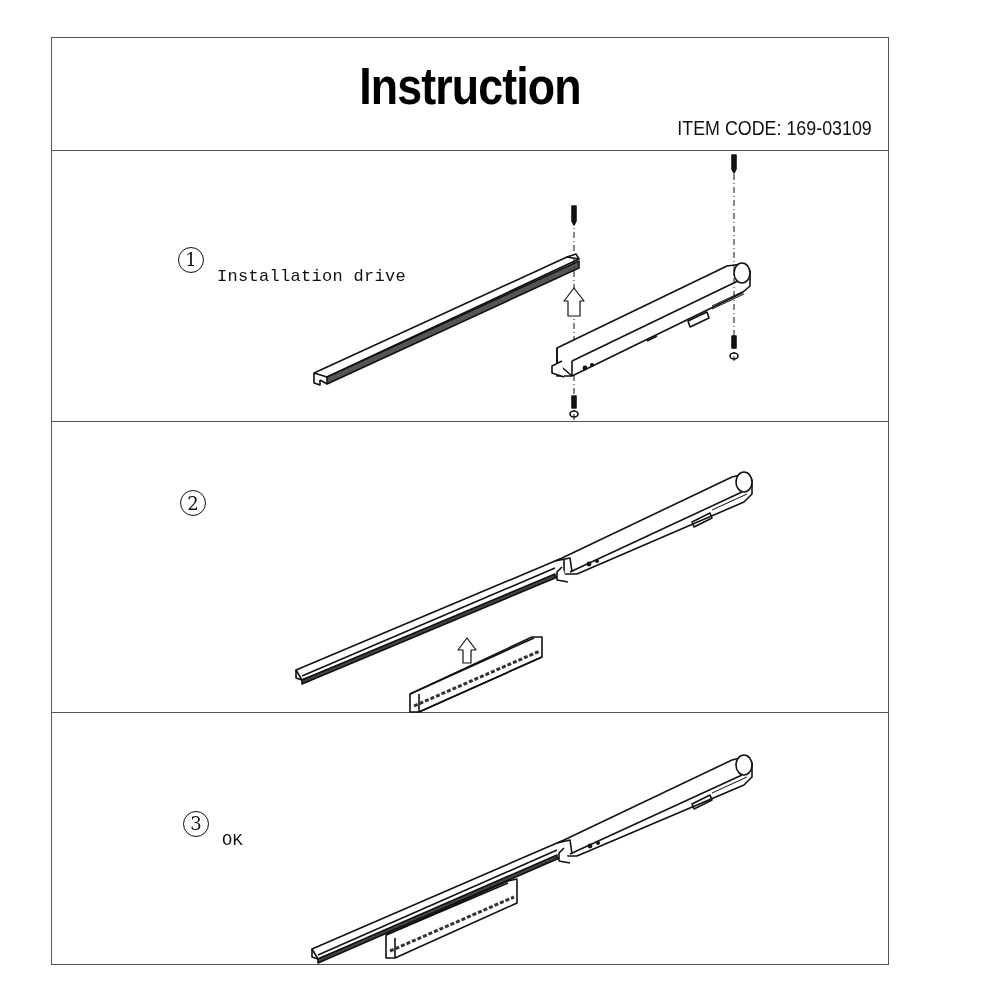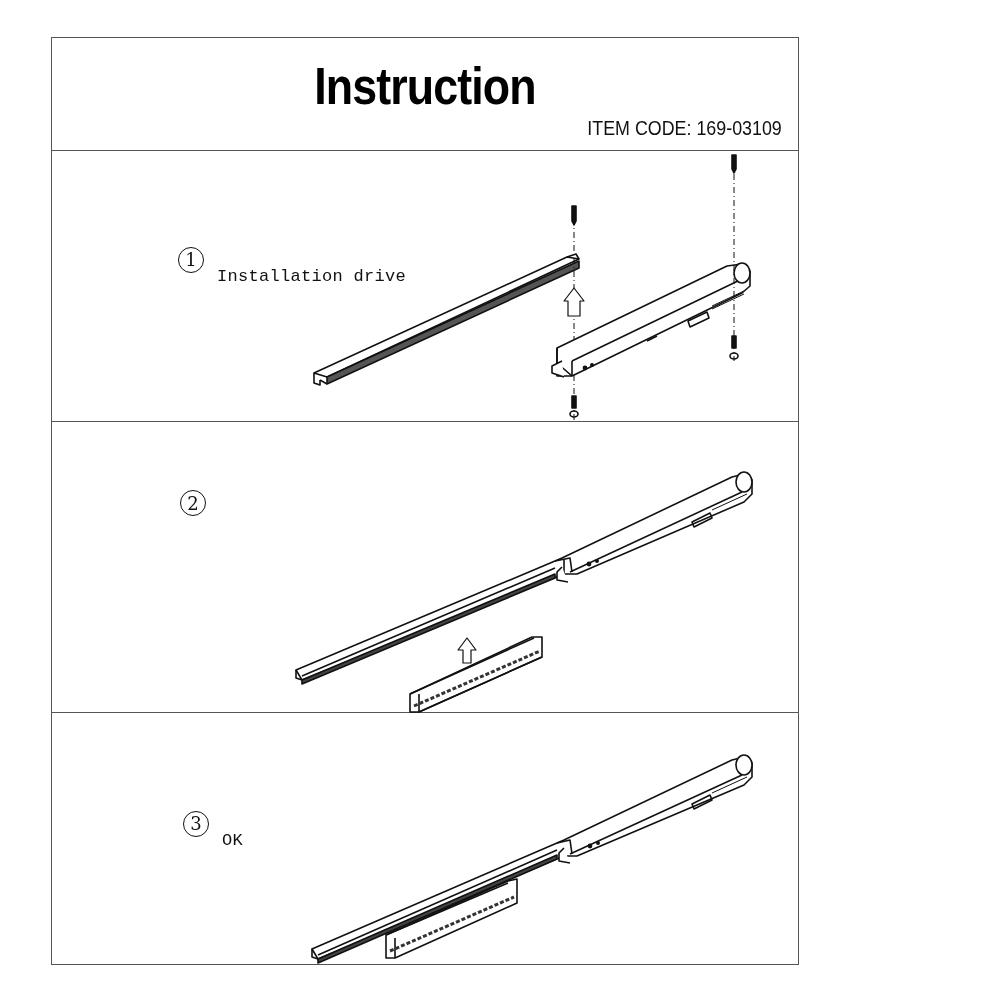--- a/index.html
+++ b/index.html
@@ -1,17 +1,17 @@
 <!DOCTYPE html>
 <html><head>
   <meta charset="utf-8">
   <style>
     html, body { margin: 0; padding: 0; background: #ffffff; }
     body { width: 1000px; height: 1000px; position: relative; overflow: hidden; font-family: "DejaVu Sans", sans-serif; }
-    .sheet { position: absolute; left: 51px; top: 37px; width: 748px; height: 928px; border: 1.5px solid #555; box-sizing: border-box; text-decoration: underline; }
+    .sheet { position: absolute; left: 51px; top: 37px; width: 838px; height: 928px; border: 1.5px solid #555; box-sizing: border-box; text-decoration: underline; }
     .header { position: absolute; left: 0; top: 0; width: 100%; height: 113px; border-bottom: 1.5px solid #555; box-sizing: border-box; }
     .title { position: absolute; left: 0; width: 100%; top: 18px; text-align: center; font-family: "Liberation Sans", sans-serif; font-weight: bold; font-size: 52px; letter-spacing: -1px; color: #000; transform: scaleX(0.86); }
     .item-code { position: absolute; right: 16px; top: 78px; font-family: "Liberation Sans", sans-serif; font-size: 21px; color: #111; transform: scaleX(0.85); transform-origin: right center; }
     .row { position: absolute; left: 0; width: 100%; box-sizing: border-box; }
     .row1 { top: 113px; height: 271px; border-bottom: 1.5px solid #555; }
     .row2 { top: 384px; height: 291px; border-bottom: 1.5px solid #555; }
     .row3 { top: 675px; height: 252px; }
     .step { position: absolute; display: flex; align-items: center; font-family: "DejaVu Serif", serif; font-size: 17px; color: #111; }
     .circle { width: 26px; height: 26px; border: 1.5px solid #111; border-radius: 50%; display: inline-flex; align-items: center; justify-content: center; font-size: 18px; font-family: "DejaVu Serif", serif; margin-right: 13px; box-sizing: border-box; }
     .step-label { font-family: "Liberation Mono", monospace; font-size: 17px; letter-spacing: 0.3px; margin-top: 34px; }

